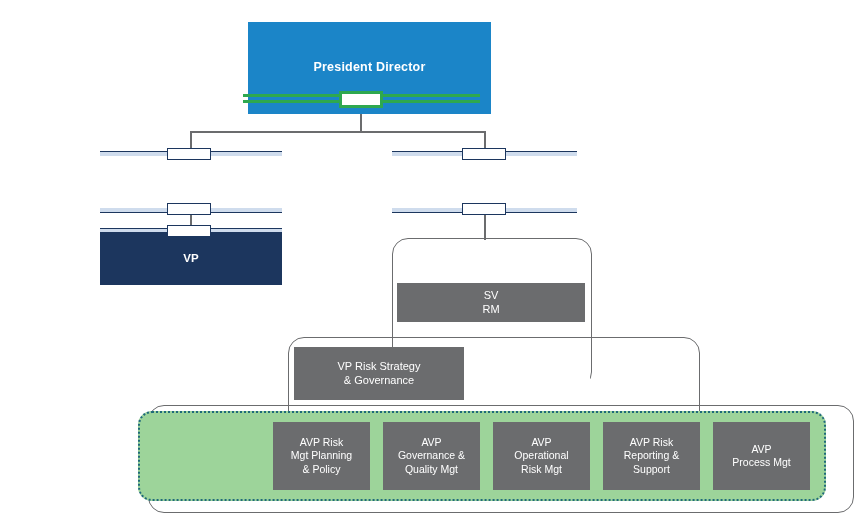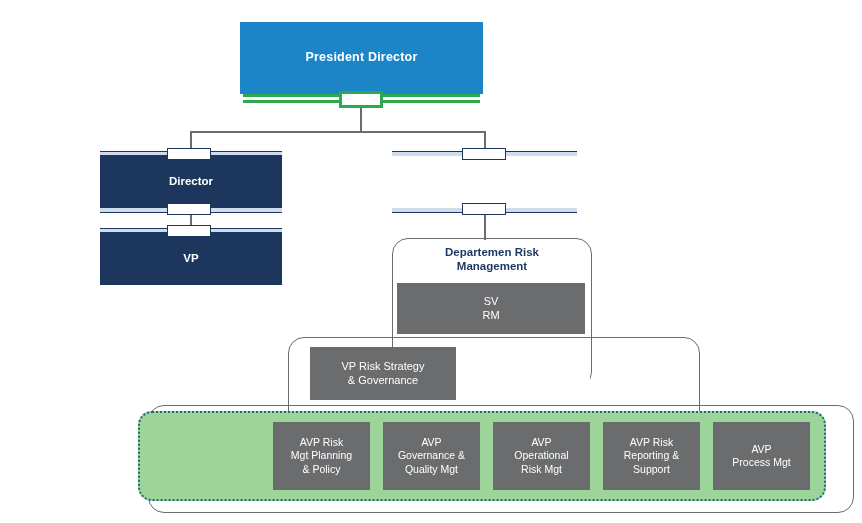--- a/index.html
+++ b/index.html
@@ -161,54 +161,51 @@
   <div class="hline" style="left:190px; top:131px; width:295px; height:1.6px;"></div>
 
   <div class="vline" style="left:190px; top:131px; width:1.6px; height:24px;"></div>
 
   <div class="vline" style="left:484px; top:131px; width:1.6px; height:24px;"></div>
 
   <div class="vline" style="left:190px; top:208px; width:1.6px; height:24px;"></div>
 
   <div class="vline" style="left:484px; top:208px; width:1.6px; height:32px;"></div>
 
-  <div class="node node-blue" style="left:240px; top:22px; width:243px; height:72px;">President Director</div>
+  <div class="node node-blue" style="left:248px; top:22px; width:243px; height:92px;">President Director</div>
 
   <div class="accent-bar" style="left:243px; top:94px; width:237px; height:9px; border-top:none;">
     <div class="left" style="left:0px; top:6px; width:237px; height:3px;"></div>
   </div>
   <div class="accent-bar" style="left:243px; top:94px; width:237px; height:3px; border-bottom:none; border-top:3px solid #2ea84f;"></div>
   <div class="accent-notch" style="left:339px; top:91px; width:44px; height:17px;"></div>
 
   <div class="rail" style="left:100px; top:152px; width:182px; height:4px;"></div>
   <div class="rail-line" style="left:100px; top:151px; width:182px; height:1px;"></div>
-  <div class="node node-navy" style="left:100px; top:155px; width:182px; height:53px;">Director</div>
   <div class="rail" style="left:100px; top:208px; width:182px; height:4px;"></div>
   <div class="rail-line" style="left:100px; top:212px; width:182px; height:1px;"></div>
   <div class="notch" style="left:167px; top:148px; width:44px; height:12px;"></div>
   <div class="notch" style="left:167px; top:203px; width:44px; height:12px;"></div>
 
   <div class="rail" style="left:100px; top:229px; width:182px; height:4px;"></div>
   <div class="rail-line" style="left:100px; top:228px; width:182px; height:1px;"></div>
   <div class="node node-navy" style="left:100px; top:232px; width:182px; height:53px;">VP</div>
   <div class="notch" style="left:167px; top:225px; width:44px; height:12px;"></div>
 
   <div class="rail" style="left:392px; top:152px; width:185px; height:4px;"></div>
   <div class="rail-line" style="left:392px; top:151px; width:185px; height:1px;"></div>
   <div class="rail" style="left:392px; top:208px; width:185px; height:4px;"></div>
   <div class="rail-line" style="left:392px; top:212px; width:185px; height:1px;"></div>
   <div class="notch" style="left:462px; top:148px; width:44px; height:12px;"></div>
   <div class="notch" style="left:462px; top:203px; width:44px; height:12px;"></div>
 
-  <div class="dept-label" style="left:402px; top:245px; width:180px;">Departemen Risk
-Management</div>
-  <div class="node node-gray" style="left:397px; top:283px; width:188px; height:51px;">SV
+  <div class="node node-gray" style="left:397px; top:283px; width:188px; height:39px;">SV
 RM</div>
 
-  <div class="node node-gray" style="left:310px; top:347px; width:146px; height:53px;">VP Risk Strategy
+  <div class="node node-gray" style="left:294px; top:347px; width:170px; height:53px;">VP Risk Strategy
 &amp; Governance</div>
 
   <div class="green-region" style="left:138px; top:411px; width:688px; height:90px;"></div>
 
   <div class="node node-gray small" style="left:273px; top:422px; width:97px; height:68px;">AVP Risk
 Mgt Planning
 &amp; Policy</div>
   <div class="node node-gray small" style="left:383px; top:422px; width:97px; height:68px;">AVP
 Governance &amp;
 Quality Mgt</div>

